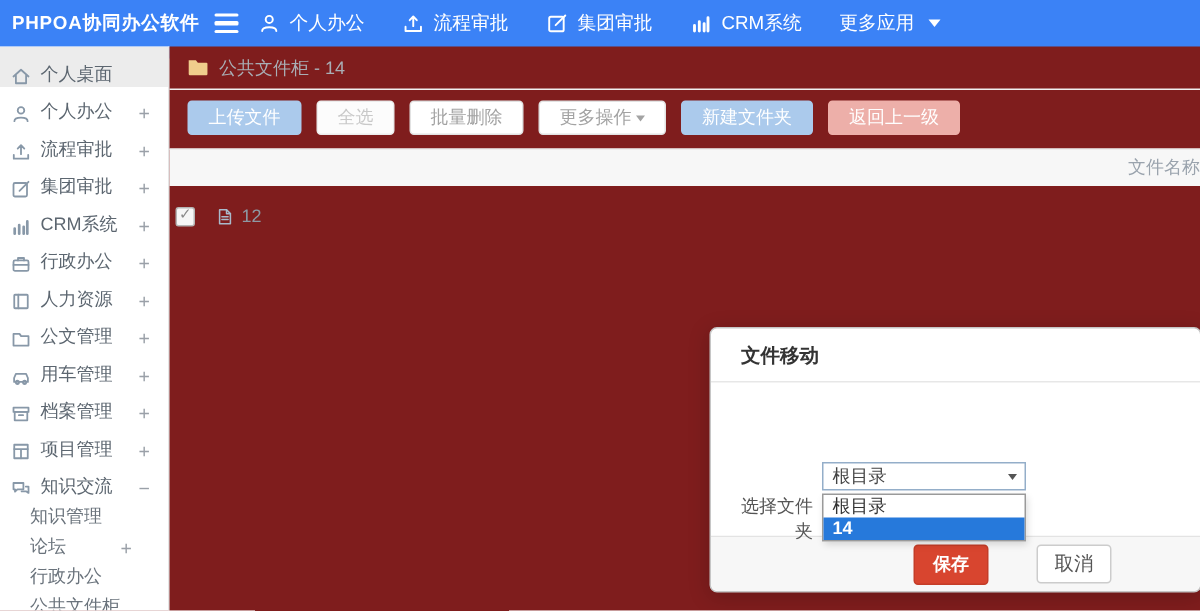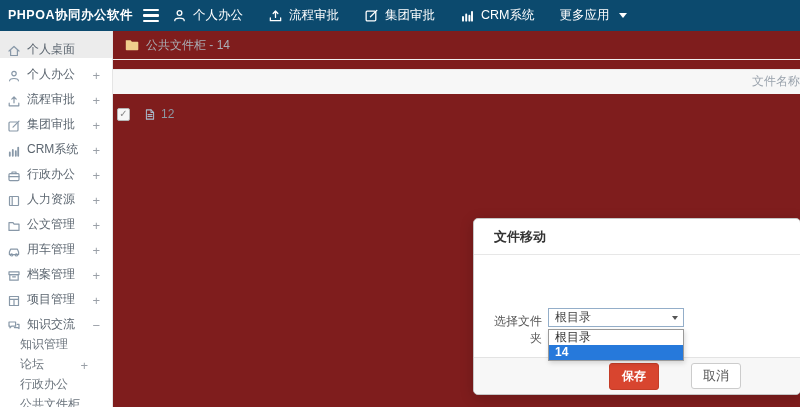--- a/index.html
+++ b/index.html
@@ -1,20 +1,20 @@
 <!DOCTYPE html>
 <html><head>
 <meta charset="utf-8">
 <style>
   html,body{margin:0;padding:0;}
   body{font-family:"Liberation Sans","DejaVu Sans",sans-serif;}
   .stage{position:relative;width:800px;height:407px;overflow:hidden;background:#fff;}
 
   
-  .topbar{position:absolute;top:0;left:0;right:0;height:39px;background:#0c4a6e;color:#fff;text-decoration:underline;}
+  .topbar{position:absolute;top:0;left:0;right:0;height:39px;background:#3b82f6;color:#fff;text-decoration:underline;}
   .logo{position:absolute;left:8px;top:0;height:31px;line-height:31px;font-size:12.5px;font-weight:bold;letter-spacing:.5px;}
   .hamburger{position:absolute;left:143px;top:9px;width:16px;height:13px;display:flex;flex-direction:column;justify-content:space-between;cursor:pointer;}
   .hamburger i{display:block;height:2.4px;background:#fff;border-radius:1px;}
   .topnav{position:absolute;left:172px;top:0;height:31px;display:flex;align-items:center;gap:25px;}
   .topnav-item{display:flex;align-items:center;gap:6px;font-size:12.5px;color:#fff;cursor:pointer;white-space:nowrap;}
   .topnav-item .icon{width:15px;height:15px;display:inline-flex;color:#fff;}
   .caret-down{display:inline-block;width:0;height:0;border-left:4.5px solid transparent;border-right:4.5px solid transparent;border-top:5px solid #fff;margin-left:4px;}
 
   
   .sidebar{position:absolute;top:31px;left:0;width:112px;bottom:0;background:#fff;border-right:1px solid #e5e5e5;overflow:hidden;}
@@ -40,21 +40,21 @@
   .table-head{margin-top:9px;border-top:1px solid #ececec;background:#f7f7f7;color:#9aa3ad;font-size:12px;padding:3px 0 4px 23px;text-align:right;}
   .file-row{display:flex;align-items:flex-end;height:27px;padding-left:4px;font-size:12px;color:#8d98a3;cursor:default;}
   .checkbox{width:11px;height:11px;border:1px solid #b5b5b5;border-radius:2px;background:#f6f6f6;font-size:10px;line-height:10px;color:#8a8a8a;text-align:center;margin-right:14px;cursor:pointer;flex:none;}
   .checkbox.checked::before{content:"✓";}
   .file-row .icon{width:12px;height:13px;color:#a9bacb;display:inline-flex;margin-right:5px;flex:none;}
 
   
   .modal{position:absolute;left:473px;top:218px;width:326px;background:#fff;border:1px solid #c6c6c6;border-radius:5px;box-shadow:0 3px 14px rgba(0,0,0,.18);}
   .modal-head{height:35px;display:flex;align-items:center;padding:0 20px;font-size:13px;font-weight:bold;color:#333;border-bottom:1px solid #e7e7e7;}
   .modal-body{position:relative;height:102px;}
-  .field-label{position:absolute;left:20px;top:58px;width:48px;font-size:12px;color:#555;text-align:right;}
+  .field-label{position:absolute;left:20px;top:74px;width:48px;font-size:12px;color:#555;text-align:right;}
   .select{position:absolute;left:74px;top:53px;width:136px;height:19px;box-sizing:border-box;border:1px solid #94aec9;background:#fff;display:flex;align-items:center;padding:0 6px;font-size:12px;color:#444;cursor:pointer;}
   .select .caret{position:absolute;right:5px;top:7px;width:0;height:0;border-left:3.5px solid transparent;border-right:3.5px solid transparent;border-top:4.5px solid #555;}
   .droplist{position:absolute;left:74px;top:74px;width:136px;box-sizing:border-box;border:1px solid #9a9a9a;background:#fff;box-shadow:1px 2px 5px rgba(0,0,0,.15);z-index:5;}
   .droplist .option{font-size:12px;color:#333;padding:1px 6px;line-height:13px;cursor:pointer;}
   .droplist .option.hl{background:#2679db;color:#fff;font-weight:bold;}
   .modal-foot{height:36px;background:#f7f7f7;border-top:1px solid #e3e3e3;display:flex;align-items:center;padding-left:135px;gap:32px;border-radius:0 0 5px 5px;}
   .btn-save{background:#d8452f;border:1px solid #c43d28;color:#fff;font-family:inherit;font-size:12px;font-weight:bold;padding:4px 12px;border-radius:3px;cursor:pointer;}
   .btn-cancel{background:#fff;border:1px solid #ccc;color:#555;font-family:inherit;font-size:13px;padding:3px 11px;border-radius:3px;cursor:pointer;}
 </style>
 </head>
@@ -284,20 +284,28 @@
   <div class="content">
     <div class="breadcrumb">
       <span class="icon">
           <svg viewBox="0 0 14 12" width="100%" height="100%">
             <path fill="#f0cd8c" d="M.8 1.2 H5.6 L6.9 2.8 H12.6 a.7.7 0 0 1 .7.7 V10.4 a.8.8 0 0 1-.8.8 H1.6 a.8.8 0 0 1-.8-.8 Z"></path>
           </svg>
         </span>
       <span>公共文件柜 - 14</span>
     </div>
 
+    <div class="toolbar">
+      <button class="btn btn-blue">上传文件</button>
+      <button class="btn btn-ghost">全选</button>
+      <button class="btn btn-plain">批量删除</button>
+      <button class="btn btn-plain"><span>更多操作</span><span class="caret-sm"></span></button>
+      <button class="btn btn-blue">新建文件夹</button>
+      <button class="btn btn-red">返回上一级</button>
+    </div>
 
     <div class="table-head">文件名称</div>
 
     <div>
 
         <div class="file-row">
           <span class="checkbox checked"></span>
           <span class="icon">
             <svg viewBox="0 0 14 14" width="100%" height="100%" fill="none" stroke="currentColor" stroke-width="1.2" stroke-linecap="round" stroke-linejoin="round">
               <path d="M2.8 1.6 H8.2 L11.2 4.6 V12.4 H2.8 Z"></path>

